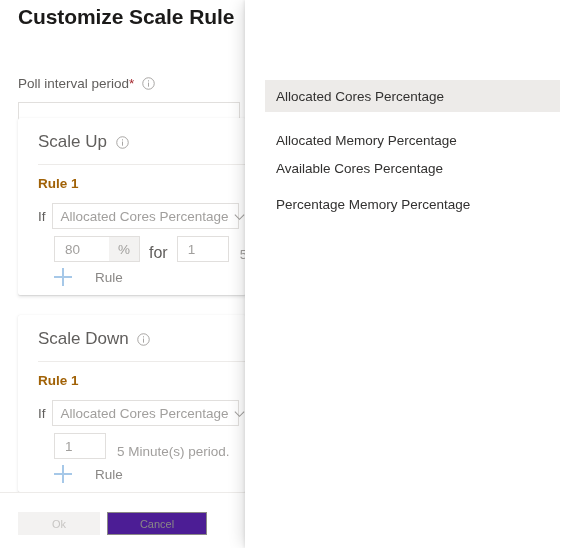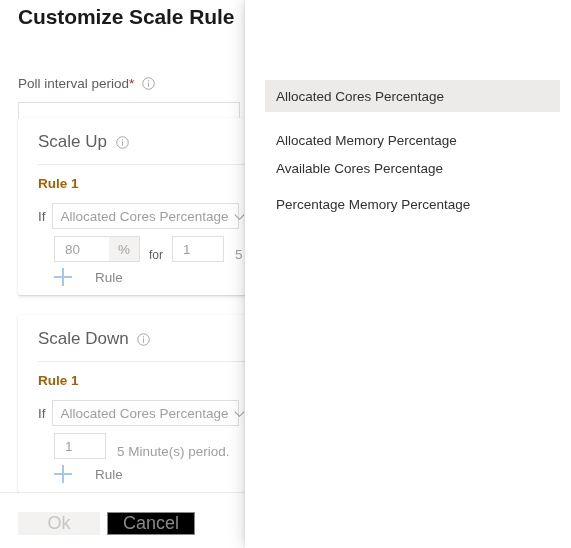--- a/index.html
+++ b/index.html
@@ -161,21 +161,21 @@
     display: flex; align-items: center;
     padding: 0 9px;
     background: #f3f2f1;
     color: #a19f9d;
     font-size: 13.5px;
     margin-left: auto;
   }
   .num-threshold { width: 86px; }
   .num-small { width: 52px; }
   .for-label {
-    font-size: 12px;
+    font-size: 16px;
     color: #605e5c;
     margin: 0 9px;
   }
   .period-text {
     font-size: 13.5px;
     color: #a19f9d;
     margin-left: 11px;
   }
 
   .add-rule {
@@ -210,33 +210,33 @@
     left: 0; top: 492px;
     width: 571px; height: 56px;
     background: #ffffff;
     border-top: 1px solid #edebe9;
   }
   .btn {
     position: absolute;
     top: 19px;
     height: 23px;
     display: flex; align-items: center; justify-content: center;
-    font-size: 18px;
+    font-size: 11px;
     box-sizing: border-box;
   }
   .btn-ok {
     left: 18px; width: 82px;
     background: #f3f2f1;
     color: #c8c6c4;
     border: 1px solid #f3f2f1;
     cursor: default;
   }
   .btn-cancel {
-    left: 107px; width: 88px;
-    background: #000000;
+    left: 107px; width: 100px;
+    background: #4c1d95;
     color: #8a8886;
     border: 1px solid #8a8886;
     cursor: pointer;
   }
 
   
   .dropdown-overlay {
     position: absolute;
     left: 245px; top: 0;
     width: 326px; height: 548px;

